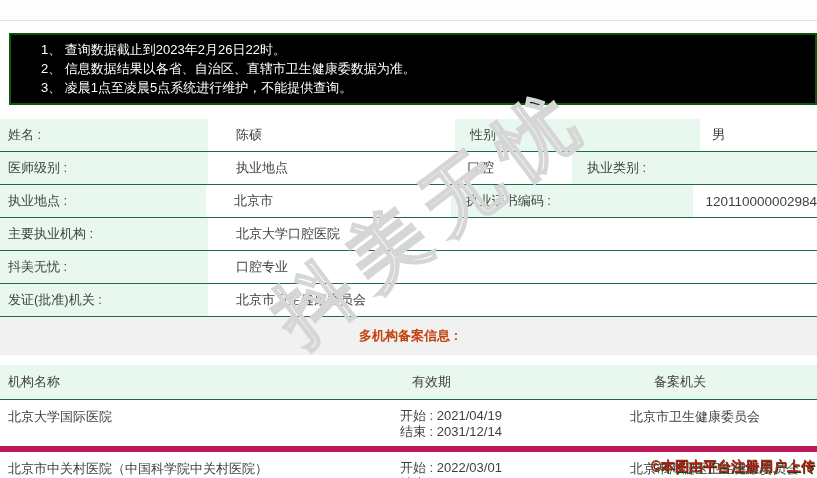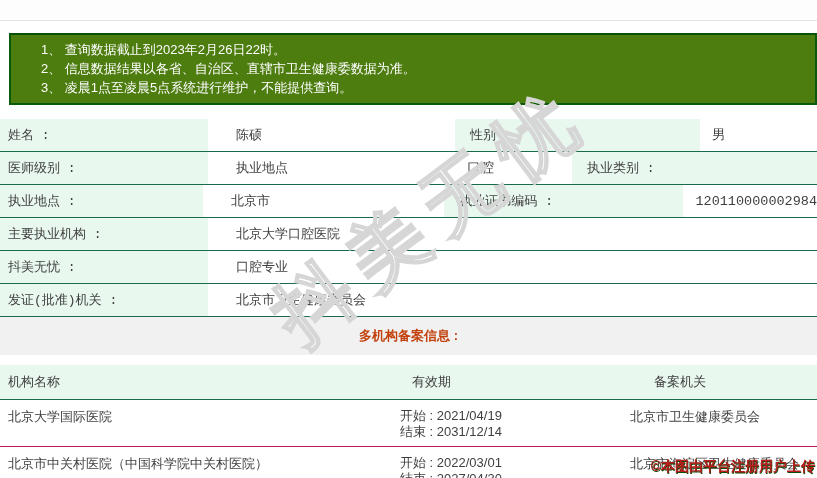--- a/index.html
+++ b/index.html
@@ -1,37 +1,37 @@
 <!DOCTYPE html>
 <html><head>
 <meta charset="utf-8">
 <style>
   html,body{margin:0;padding:0;}
   body{font-family:"Liberation Sans","DejaVu Sans",sans-serif;background:#fff;}
   .page{position:relative;width:817px;height:478px;overflow:hidden;background:#fff;color:#3f3f3f;font-size:13px;}
   .topbar{height:20px;background:#fdfdfd;border-bottom:1px solid #e3e3e3;}
-  .notice{margin:12px 0 0 9px;background:#4d7c0f;border:2px solid #0a5a0a;border-top-color:#075207;
+  .notice{margin:12px 0 0 9px;background:#000000;border:2px solid #0a5a0a;border-top-color:#075207;
           color:#ffffff;padding:5px 10px 6px 30px;line-height:19px;font-size:13px;}
   .notice div{white-space:nowrap;}
   
   .info-table{margin-top:14px;}
-  .row{display:flex;height:32px;border-bottom:1px solid #1a6b4c;font-family:Liberation Mono, monospace;}
+  .row{display:flex;height:32px;border-bottom:1px solid #1a6b4c;}
   .cell{box-sizing:border-box;height:100%;display:flex;align-items:center;}
   .lab1{width:208px;background:#e9f8ef;padding-left:8px;}
   .val1{width:247px;padding-left:28px;}
   .lab2{width:245px;background:#e9f8ef;padding-left:15px;}
   .val2{flex:1;padding-left:12px;font-size:13.5px;}
   .valfull{flex:1;padding-left:28px;}
   
   .section-title{height:38px;background:#f1f1f1;display:flex;align-items:center;justify-content:center;
                  font-weight:bold;color:#c2410c;}
   
   .org-table{margin-top:10px;}
   .org-head{display:flex;align-items:center;height:34px;background:#e9f8ef;border-bottom:1px solid #1a6b4c;gap:12px;}
-  .org-row{display:flex;border-bottom:1px solid #be185d;padding:8px 0 6px 0;}
+  .org-row{display:flex;border-bottom:6px solid #be185d;padding:8px 0 6px 0;}
   .oc1{box-sizing:border-box;width:390px;padding-left:8px;}
   .oc2{box-sizing:border-box;width:230px;padding-left:10px;}
   .oc3{box-sizing:border-box;flex:1;padding-left:10px;}
   .oc2 div{line-height:16px;}
   
   .watermark{position:absolute;left:222px;top:165px;width:420px;text-align:center;
              font-size:76px;font-weight:bold;letter-spacing:16px;
              color:transparent;-webkit-text-stroke:2px #d6d6d6;
              transform:rotate(-37deg);pointer-events:none;z-index:5;white-space:nowrap;}
   .footer-badge{position:absolute;right:2px;bottom:2px;font-size:14px;font-weight:bold;

